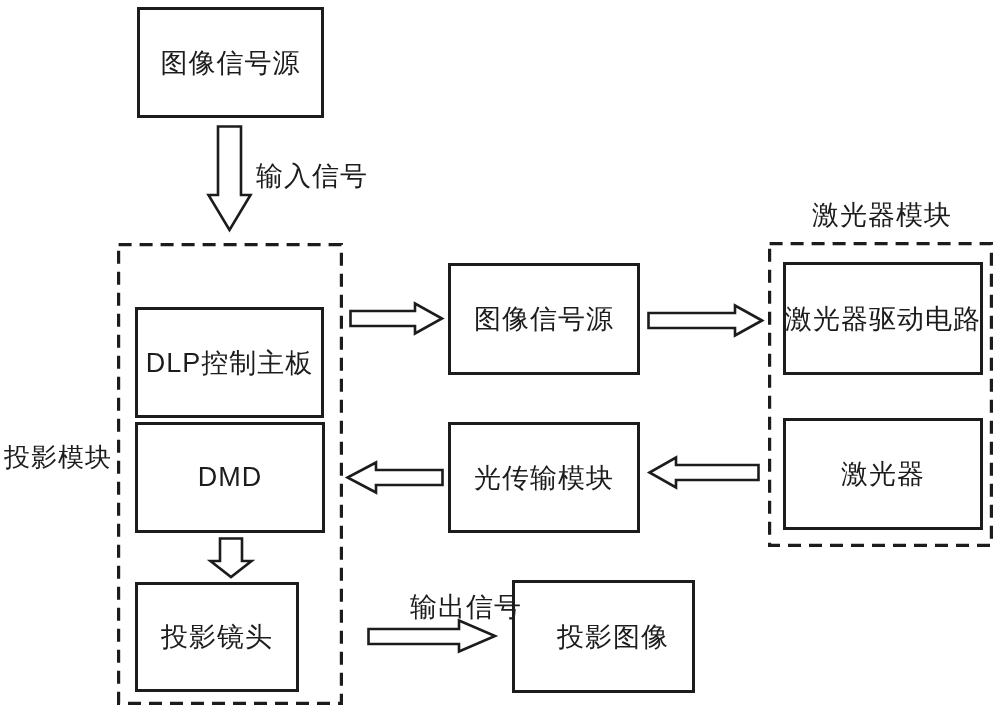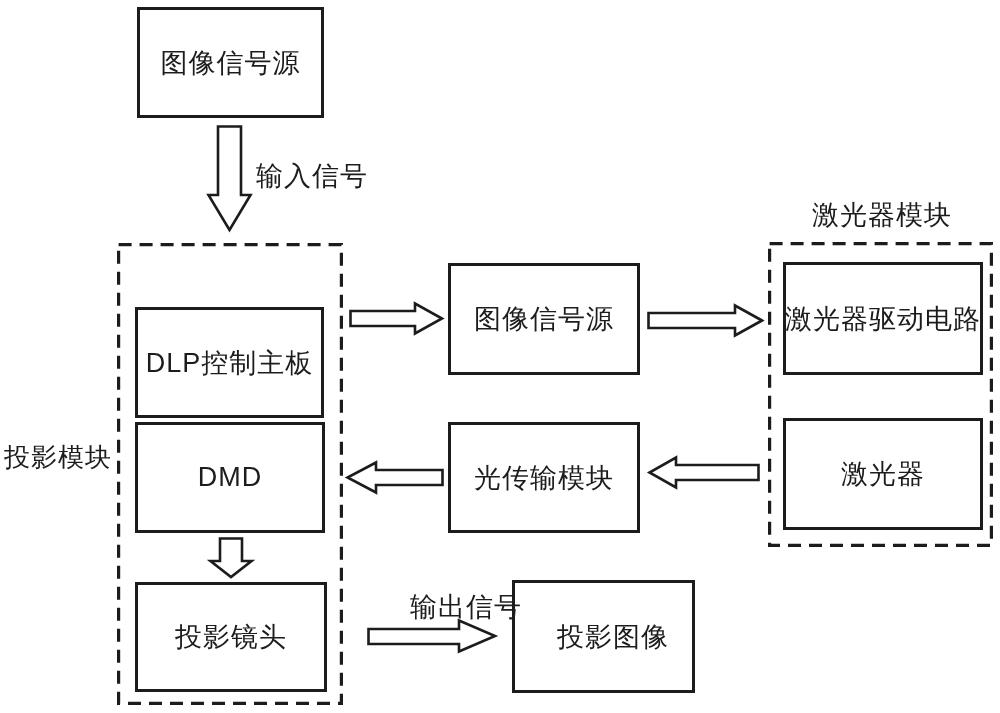--- a/index.html
+++ b/index.html
@@ -69,21 +69,21 @@
 
   <div class="floating-label" style="left:4px; top:440px; width:106px; font-size:26px;">投影模块</div>
   <div class="floating-label" style="left:812px; top:197px; width:140px;">激光器模块</div>
 
   <div class="box" style="left:137px; top:7px; width:187px; height:111px;font-family:Liberation Serif, serif;">图像信号源</div>
 
   <div class="box" style="left:135px; top:263px; width:189px; height:111px;margin-top:44px;">DLP控制主板</div>
 
   <div class="box" style="left:135px; top:422px; width:190px; height:111px;text-align:right;">DMD</div>
 
-  <div class="box" style="left:135px; top:582px; width:192px; height:110px;">投影镜头</div>
+  <div class="box" style="left:135px; top:582px; width:164px; height:110px;">投影镜头</div>
 
   <div class="box" style="left:448px; top:263px; width:192px; height:112px;">图像信号源</div>
 
   <div class="box" style="left:448px; top:422px; width:192px; height:111px;">光传输模块</div>
 
   <div class="box" style="left:783px; top:262px; width:200px; height:113px;">激光器驱动电路</div>
 
   <div class="box" style="left:783px; top:418px; width:200px; height:112px;">激光器</div>
 
   <div class="box" style="left:512px; top:580px; width:183px; height:113px;padding-left:19px;">投影图像</div>

